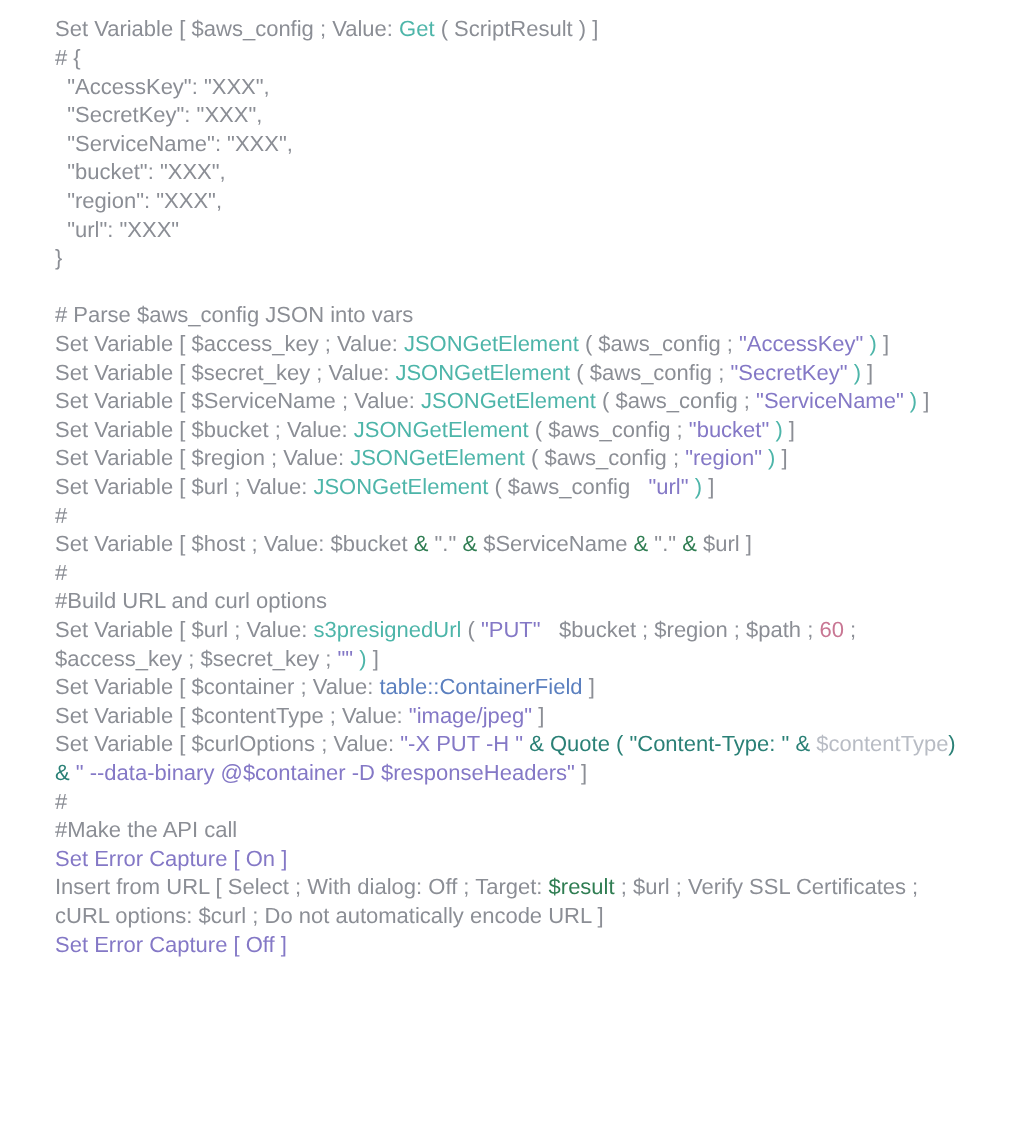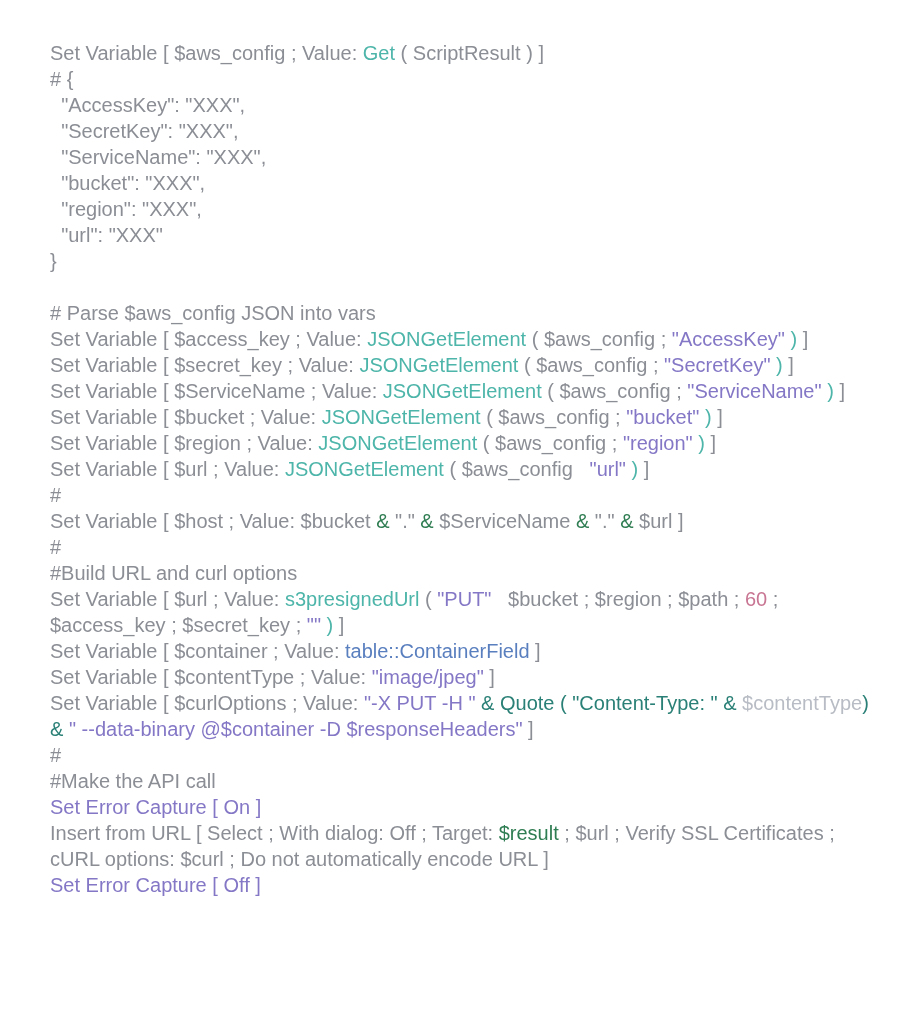--- a/index.html
+++ b/index.html
@@ -5,21 +5,21 @@
   html, body {
     margin: 0;
     padding: 0;
     background: #ffffff;
     width: 923px;
   }
   .code-block {
     font-family: -apple-system, BlinkMacSystemFont, "Segoe UI", Helvetica, Arial, sans-serif;
     font-size: 20px;
     line-height: 1.3;
-    padding: 40px 50px;
+    padding: 14px 50px;
     white-space: pre-wrap;
     word-wrap: break-word;
     color: #8b8e95;
     font-weight: 400;
   }
   .gray { color: #8b8e95; }
   .teal { color: #4db5a9; }
   .green { color: #2f7d52; }
   .purple { color: #8478c6; }
   .pink { color: #c87693; }

